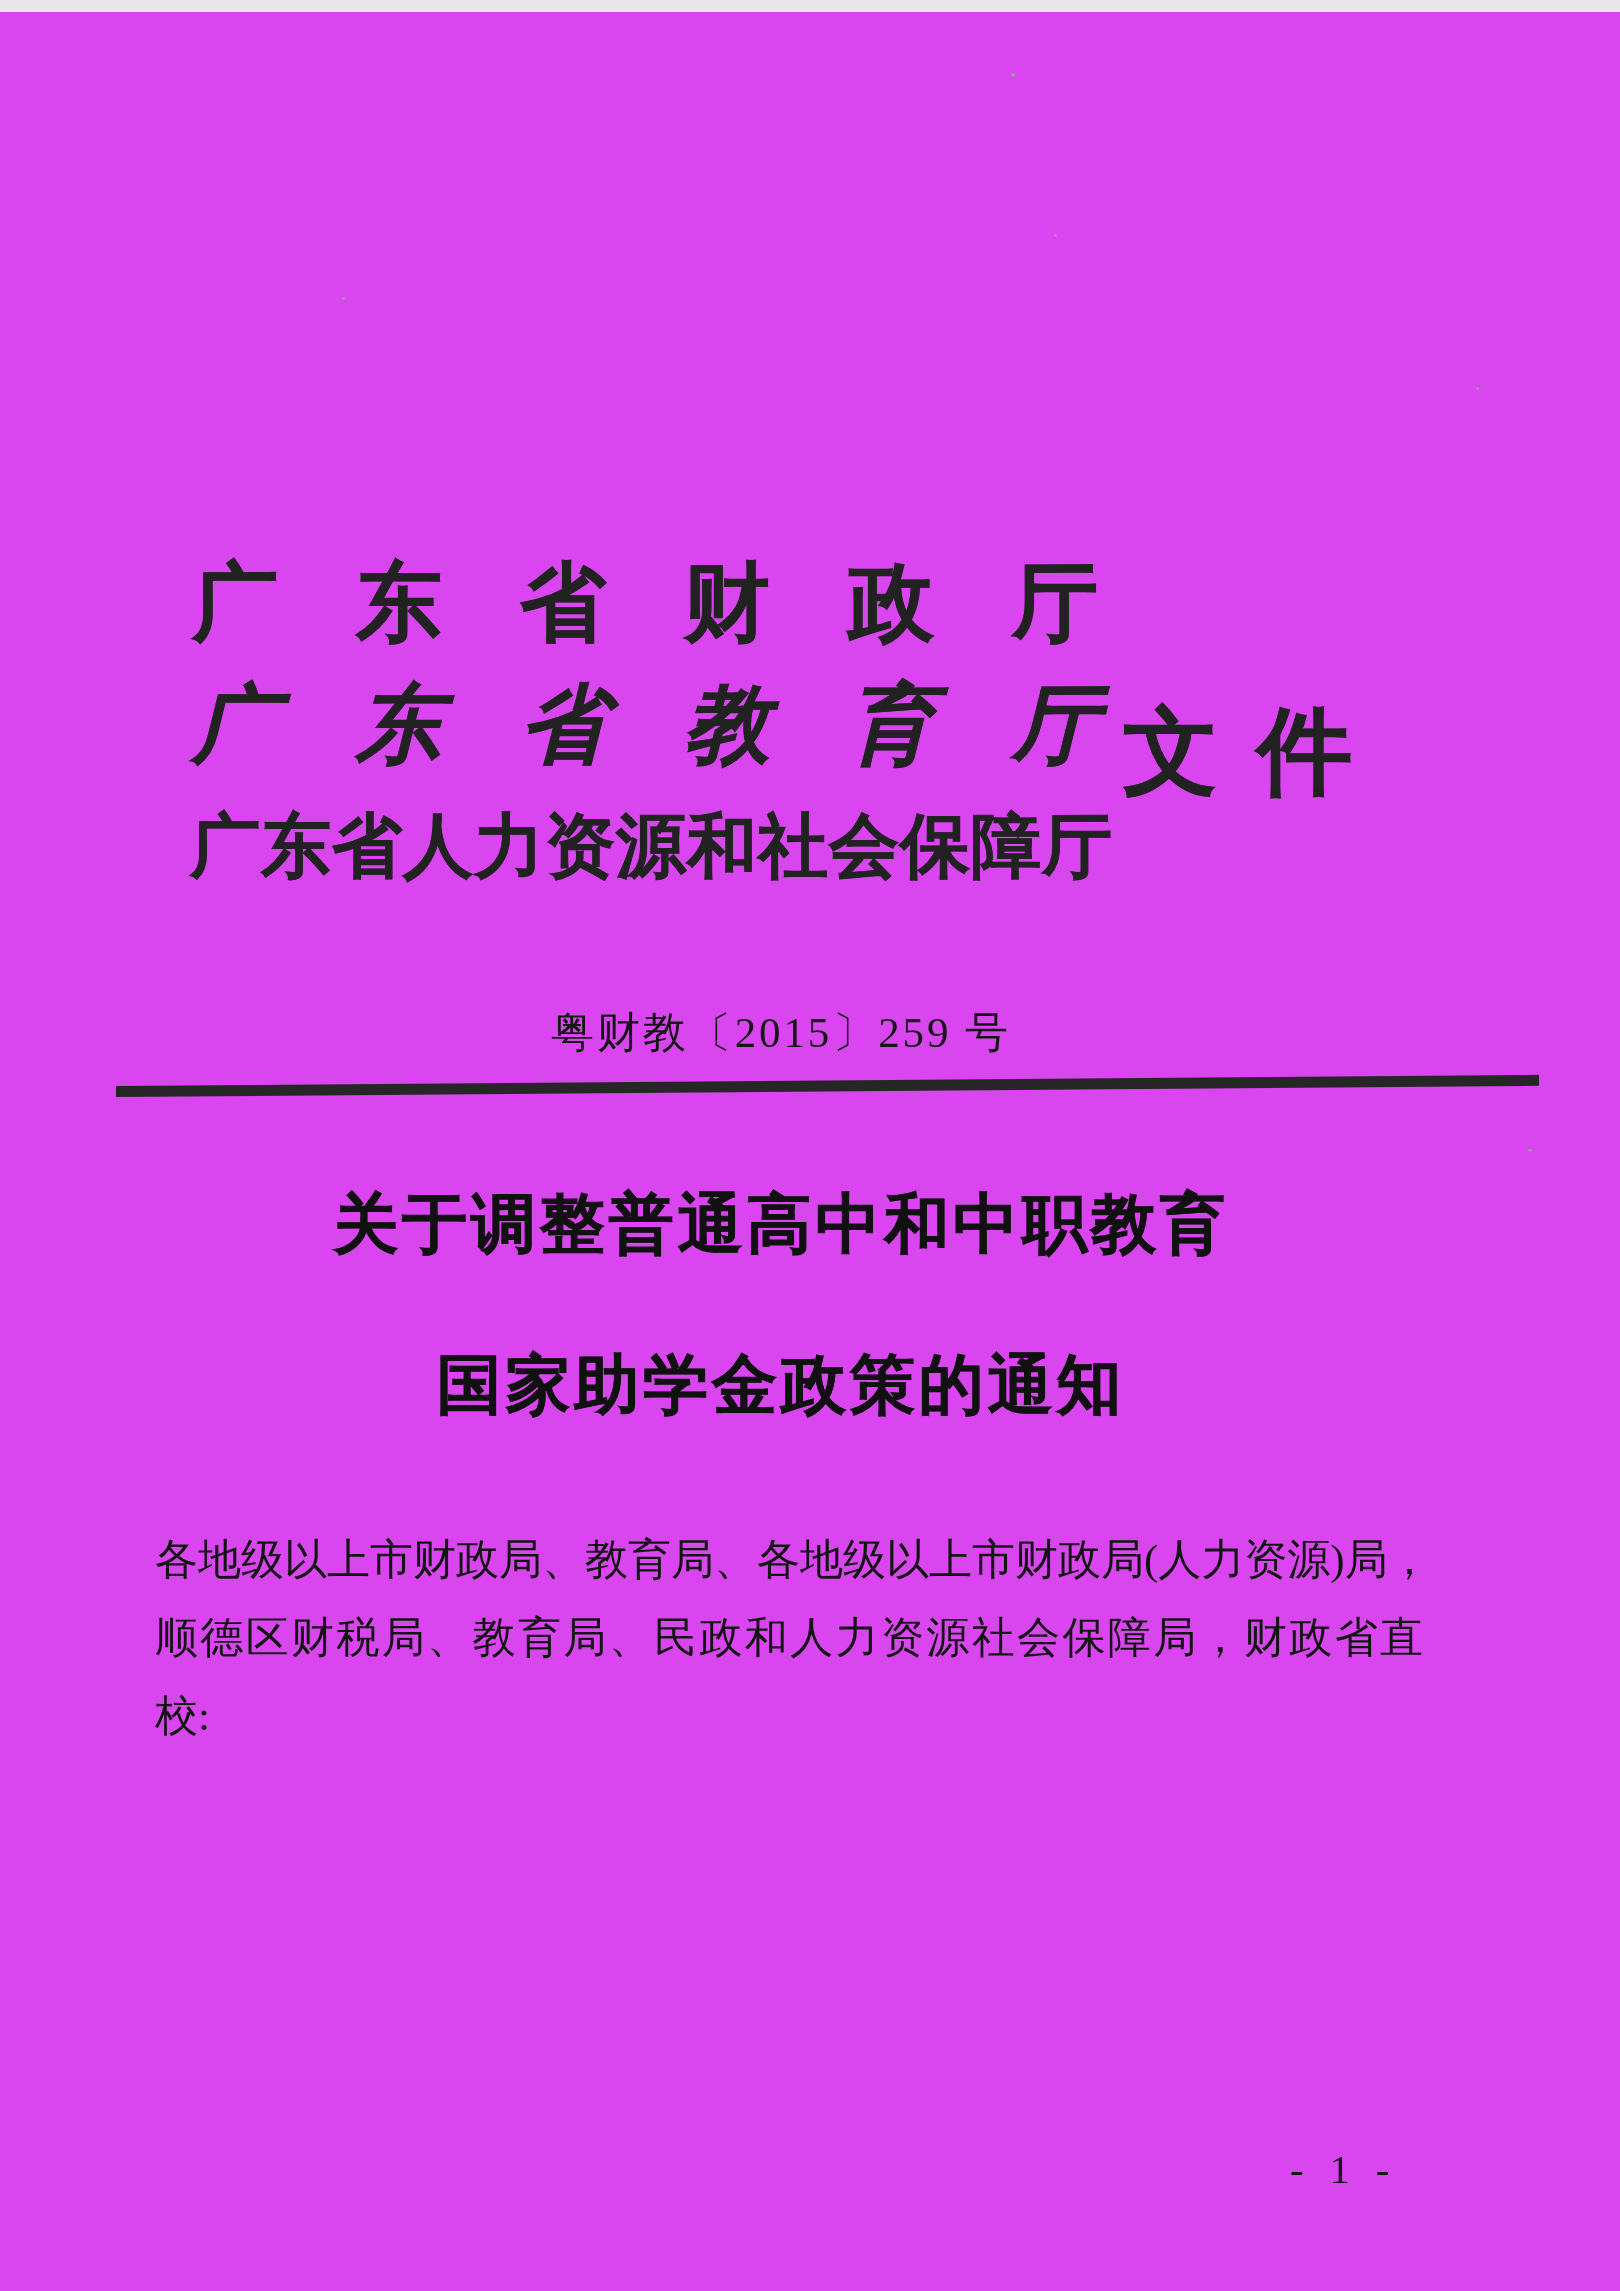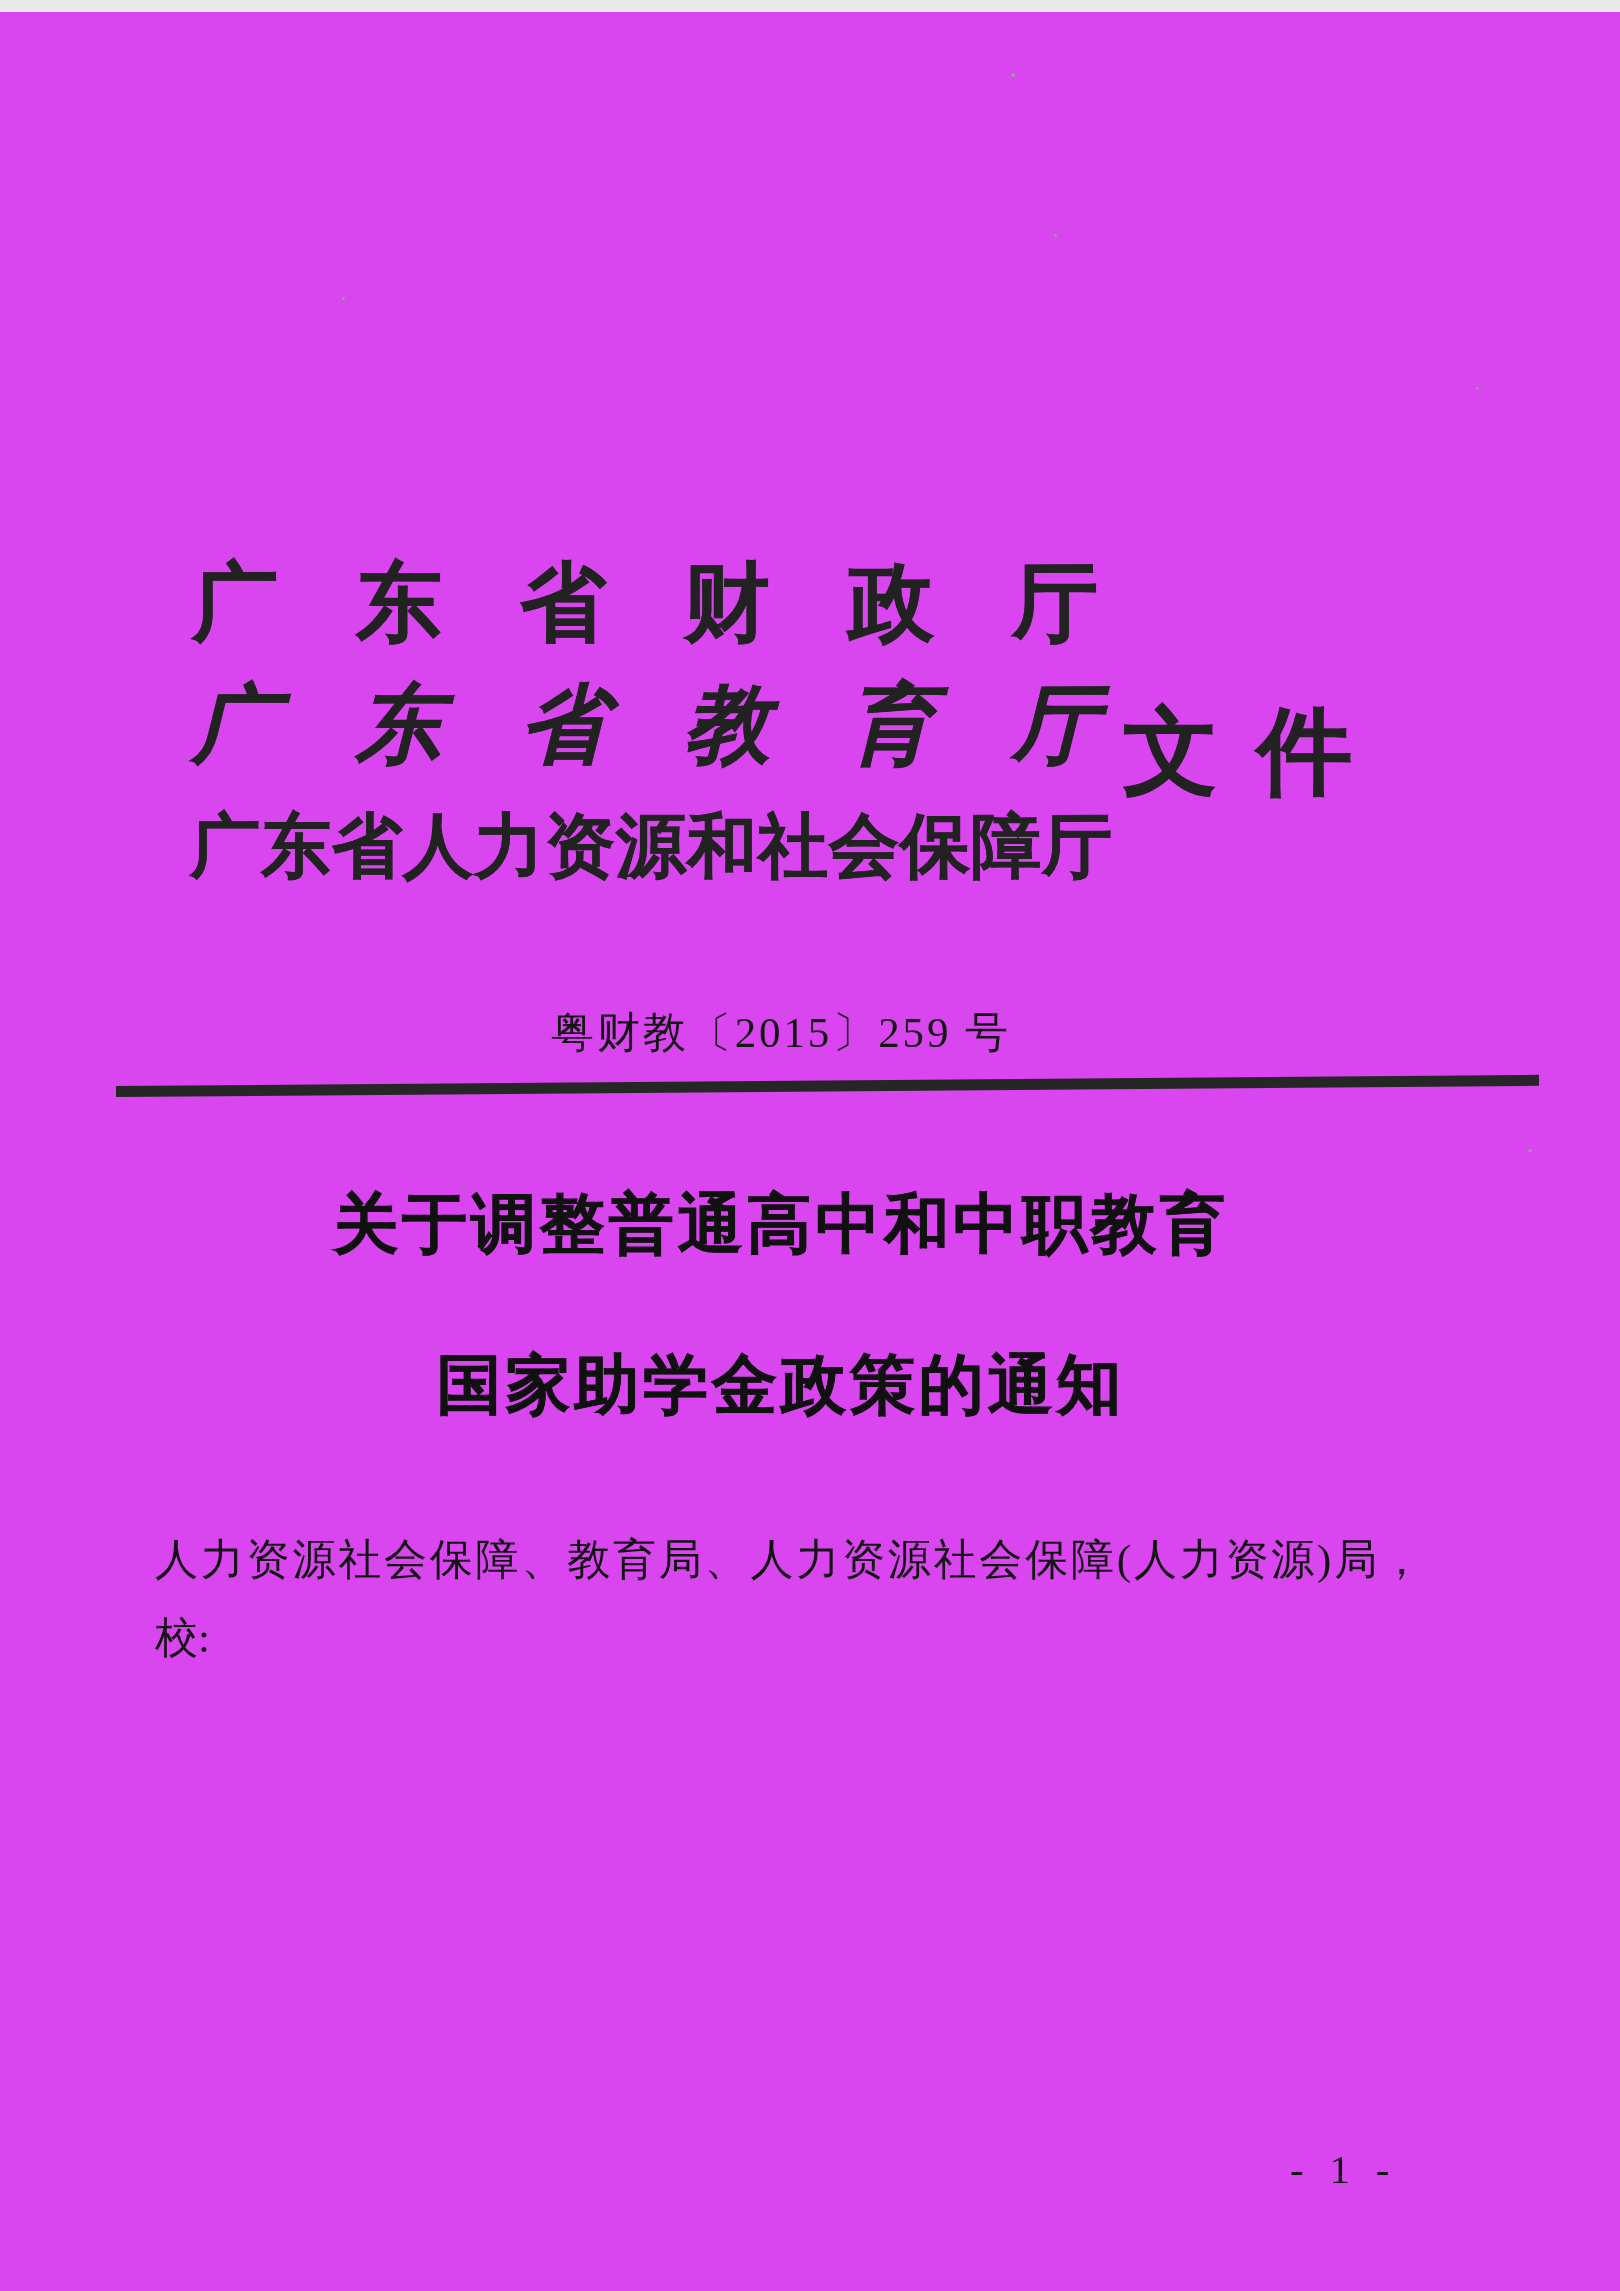--- a/index.html
+++ b/index.html
@@ -163,21 +163,22 @@
   <div class="doc-number">粤财教〔2015〕259 号</div>
 
   <div class="rule"></div>
 
   <div>
     <div class="title-line title-1">关于调整普通高中和中职教育</div>
     <div class="title-line title-2">国家助学金政策的通知</div>
   </div>
 
   <div class="body-text">
-    <p>人力资源社会保障、教育局、人力资源社会保障(人力资源)局，</p>
+    <p>各地级以上市财政局、教育局、各地级以上市财政局(人力资源)局，</p>
+    <p>顺德区财税局、教育局、民政和人力资源社会保障局，财政省直</p>
     <p class="flush">校:</p>
   </div>
 
   <div class="page-number">- 1 -</div>
 
   <span class="speck speck-1"></span>
   <span class="speck speck-2"></span>
   <span class="speck speck-3"></span>
   <span class="speck speck-4"></span>
   <span class="speck speck-5"></span>

